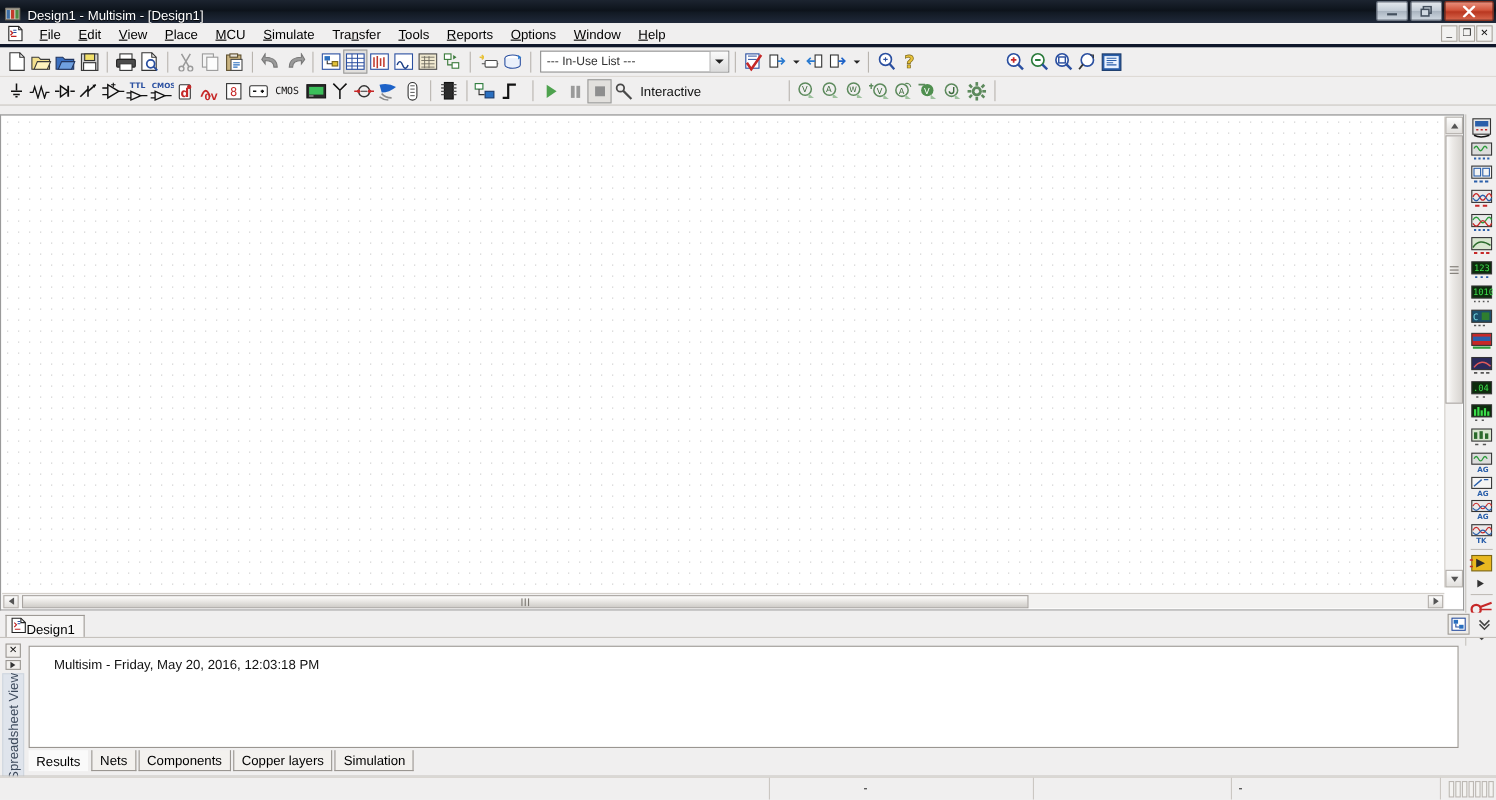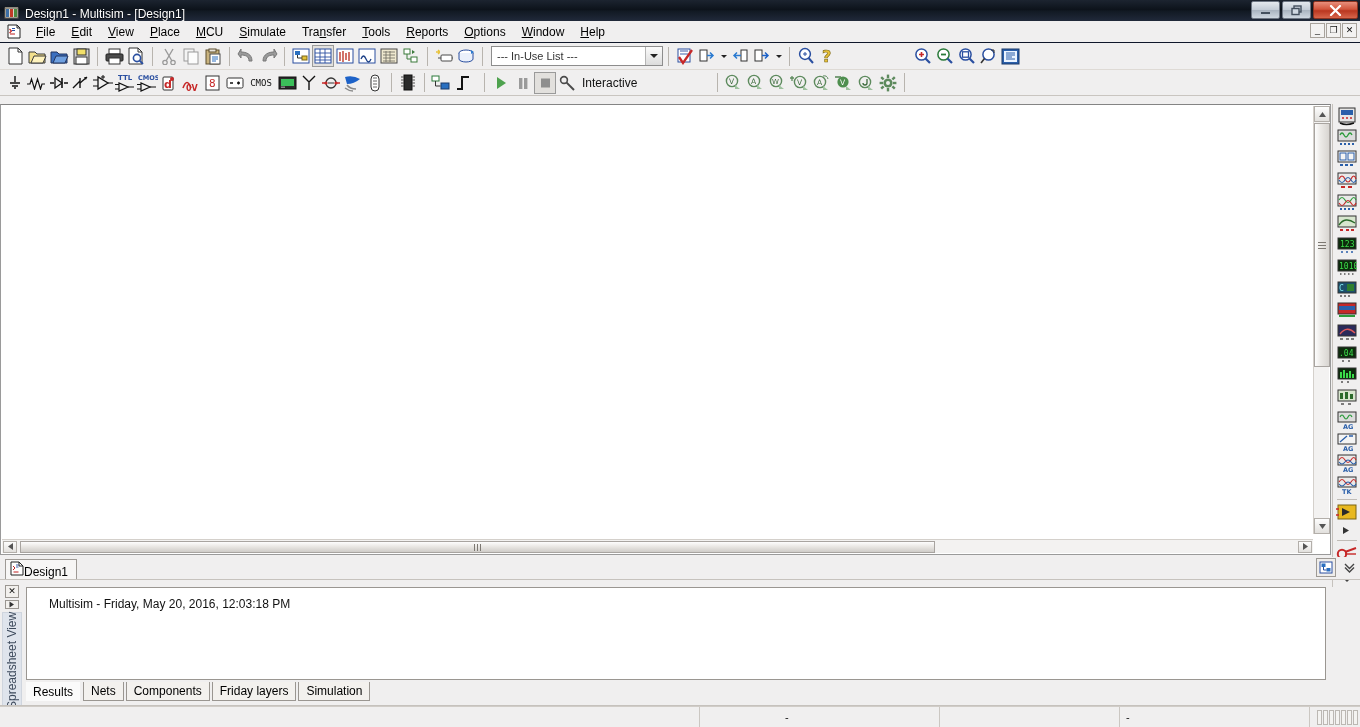--- a/index.html
+++ b/index.html
@@ -41,21 +41,21 @@
   }
   .win-btn.close {
     width: 45px;
     background: linear-gradient(to bottom, #e88f7c 0%, #d2553c 45%, #b93720 55%, #d7654b 100%);
     border-color: #8d3320; color: #fff; font-weight: bold;
   }
 
   
   .menubar {
     height: 22px; background: #f0efef;
-    border-bottom: 1px solid #0f172a;
+    border-bottom: 3px solid #0f172a;
     display: flex; align-items: center;
     position: relative;
     padding-left: 4px;
   }
   .mdi-icon {
     width: 16px; height: 15px; margin: 0 6px 0 2px;
     position: relative;
   }
   .menu-item {
     padding: 3px 8px; font-size: 12px; color: #000;
@@ -1037,21 +1037,21 @@
       <div class="ss-tab active">
         <span>Results</span>
       </div>
       <div class="ss-tab">
         <span>Nets</span>
       </div>
       <div class="ss-tab">
         <span>Components</span>
       </div>
       <div class="ss-tab">
-        <span>Friday layers</span>
+        <span>Copper layers</span>
       </div>
       <div class="ss-tab">
         <span>Simulation</span>
       </div>
     </div>
   </div>
 
   <div class="hsep" style="bottom:21px"></div>
   <div class="statusbar">
     <div class="st-cell" style="width:700px"></div>

